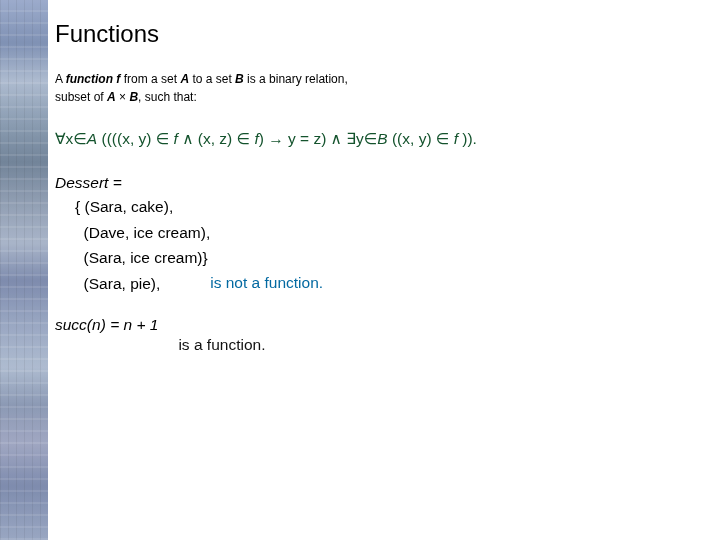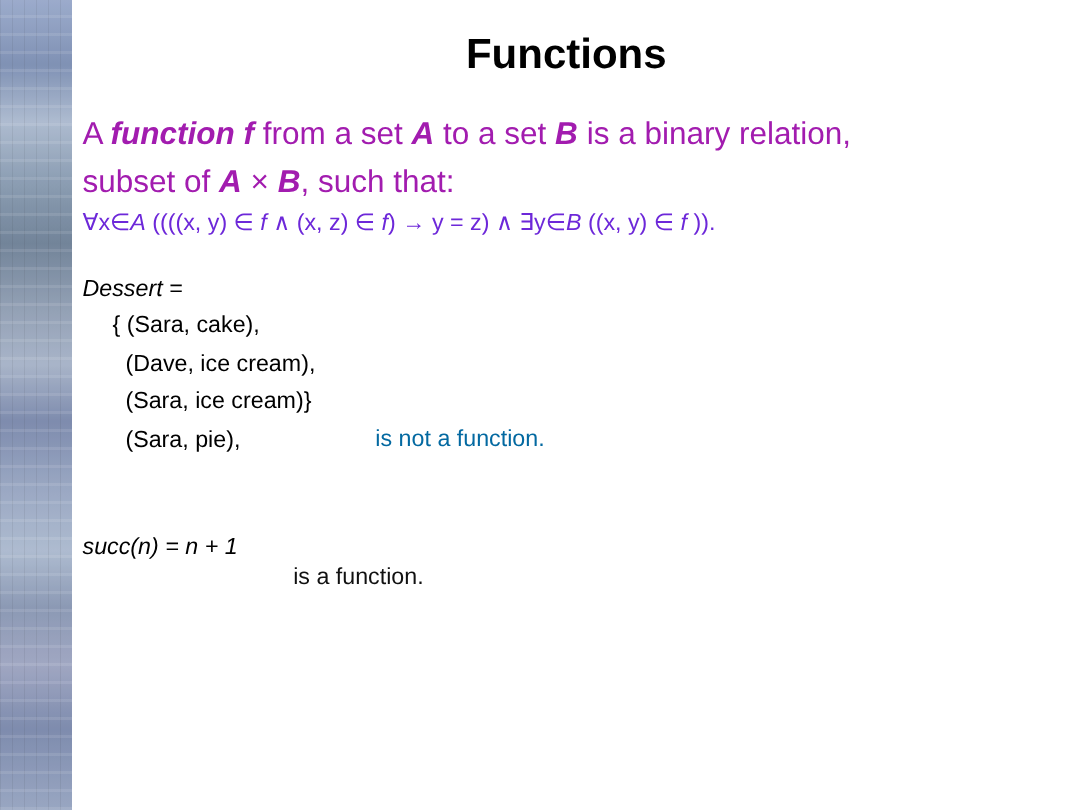--- a/index.html
+++ b/index.html
@@ -58,51 +58,48 @@
 
     .main-content {
       position: absolute;
       left: 55px;
       top: 20px;
       right: 20px;
       bottom: 20px;
     }
 
     .page-title {
-      font-size: 28px;
-      font-weight: bold;
-      text-align: center;
+      font-size: 24px;
+      font-weight: normal;
       margin-bottom: 22px;
       color: #000;
     }
 
     .intro-text {
-      font-size: 21px;
+      font-size: 12px;
       line-height: 1.5;
-      margin-bottom: 2px;
-      color: #a21caf;
+      margin-bottom: 24px;
+      color: #000000;
     }
 
     .intro-text em {
       font-style: italic;
       font-weight: bold;
     }
 
     .formula-line {
       font-size: 15.5px;
       margin-bottom: 26px;
-      color: #6d28d9;
+      color: #14532d;
       font-family: Arial, sans-serif;
     }
 
     .examples-section {
       display: flex;
       align-items: flex-end;
-      gap: 40px;
-      margin-bottom: 30px;
     }
 
     .dessert-block {
       flex: 0 0 auto;
     }
 
     .dessert-label {
       font-style: italic;
       font-size: 15.5px;
       margin-bottom: 2px;
@@ -118,21 +115,21 @@
       font-size: 15.5px;
       margin-top: 12px;
       color: #0369a1;
       align-self: flex-end;
       padding-bottom: 4px;
     }
 
     .succ-section {
       display: flex;
       align-items: center;
-      gap: 37px;
+      gap: 20px;
     }
 
     .succ-formula {
       font-style: italic;
       font-size: 15.5px;
     }
 
     .is-function-label {
       font-size: 15.5px;
       color: #111;

